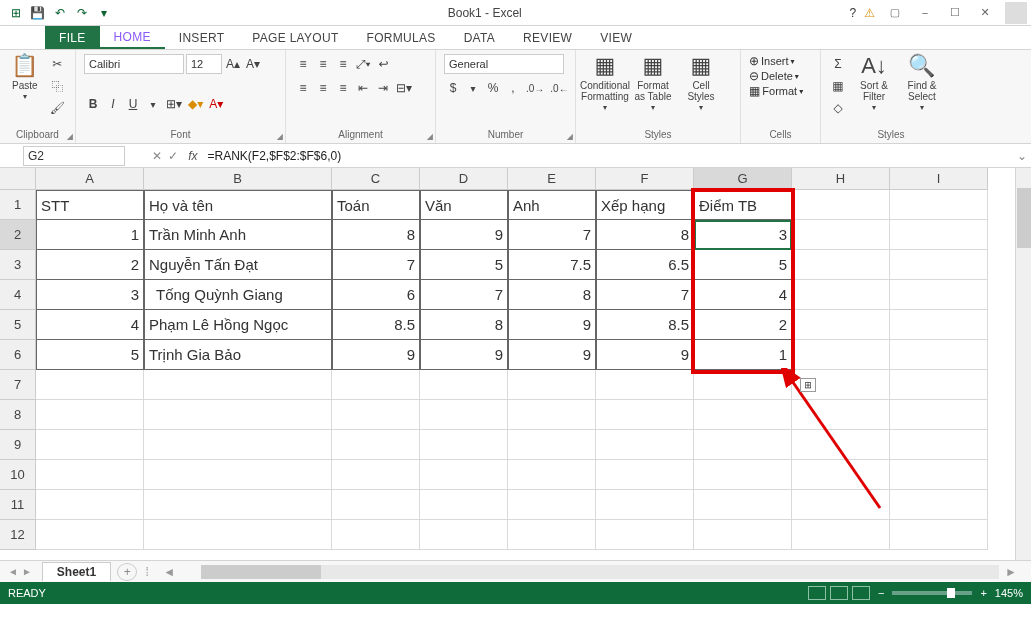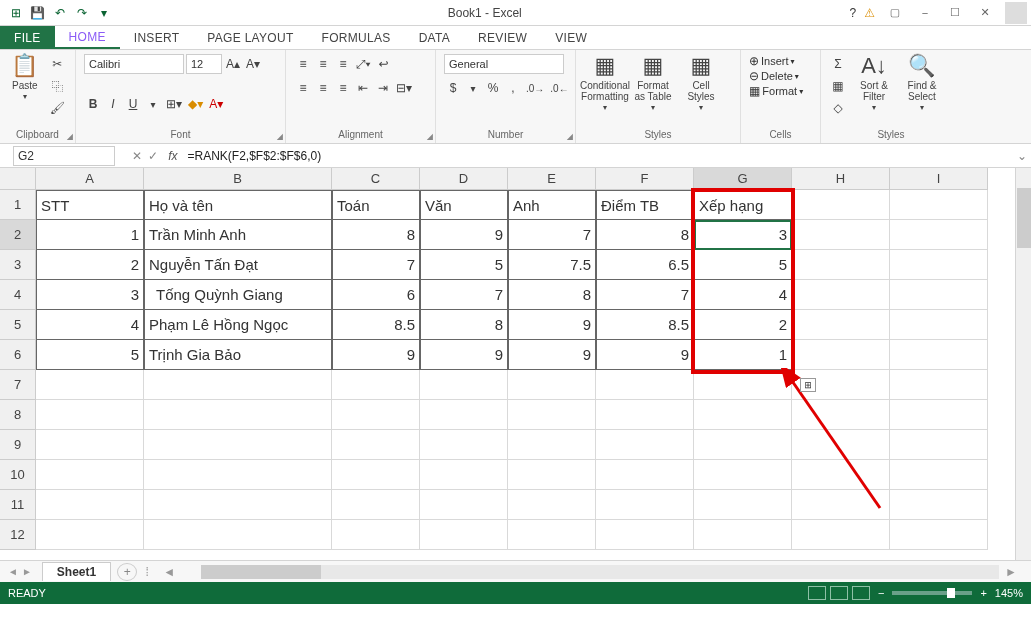--- a/index.html
+++ b/index.html
@@ -11,40 +11,40 @@
 .qat .icon { width: 16px; height: 16px; display:flex;align-items:center;justify-content:center; font-size:12px; color:#0a6332;}
 .title-center { flex: 1; text-align: center; font-size: 12px; color: #444; }
 .win-controls { display: flex; gap: 2px; padding-right: 4px; align-items:center;}
 .win-controls .wbtn { width: 28px; height: 20px; display:flex;align-items:center;justify-content:center; font-size:11px; color:#666;}
 .avatar { width:22px;height:22px;background:#ddd;margin-left:4px;}
 .help-warn { display:flex;gap:8px;align-items:center;margin-right:6px;}
 
 
 .tabs { height: 24px; background: #fff; display: flex; align-items: flex-end; border-bottom: 1px solid #d4d4d4; }
 .tab { padding: 4px 14px; font-size: 12px; color: #444; text-transform: uppercase; letter-spacing: .3px; height:23px; display:flex;align-items:center;}
-.tab.file { background: #217346; color: #fff; font-weight:400;}
+.tab.file { background: #217346; color: #fff; font-weight:400;margin-left:45px;}
 .tab.active { border-bottom: 2px solid #217346; color: #8b5cf6; }
 
 
 .ribbon { height: 94px; background: #f7f7f7; border-bottom: 1px solid #d4d4d4; display: flex; }
 .group { border-right: 1px solid #e0e0e0; padding: 4px 8px 2px; display:flex;flex-direction:column; justify-content:space-between; position:relative;}
 .group-label { font-size: 10px; color: #666; text-align:center; padding-bottom:1px;}
 .group-body { flex:1; display:flex; gap:6px; align-items:flex-start;}
 .vcol { display:flex;flex-direction:column;gap:2px; }
 .hline { display:flex;gap:2px;align-items:center;}
 .gbtn { min-width:18px;height:20px;display:flex;align-items:center;justify-content:center;font-size:12px;color:#444;padding:0 2px;}
 .gbtn.small{font-size:10px;}
 .bigbtn { width:42px; display:flex;flex-direction:column;align-items:center;gap:2px;font-size:10px;color:#444;text-align:center;line-height:1.1;}
 .bigbtn .bigicon{font-size:22px;}
 .font-select{height:20px;border:1px solid #ccc;background:#fff;font-size:11px;padding:0 4px;display:flex;align-items:center;}
 .dialog-launcher{position:absolute;right:2px;bottom:2px;font-size:8px;color:#888;}
 
 
 .formula-row { height: 24px; display:flex; border-bottom:1px solid #d4d4d4; align-items:center;}
-.namebox { width:102px;height:20px;border:1px solid #ccc;margin:0 13px;font-size:12px;padding:0 4px;display:flex;align-items:center;background:#fff;}
+.namebox { width:102px;height:20px;border:1px solid #ccc;margin:0 23px;font-size:12px;padding:0 4px;display:flex;align-items:center;background:#fff;}
 .fx-btns { display:flex;gap:6px;color:#888;padding:0 4px;align-items:center;}
 .fx-label{font-style:italic;color:#555;font-size:12px;padding:0 6px;}
 .formula-input{flex:1;font-size:12px;color:#222;padding:0 4px;}
 .fx-dd{width:18px;text-align:center;color:#888;}
 
 
 .sheet { position:relative; height: 392px; overflow:hidden; background:#fff;}
 .corner { position:absolute;left:0;top:0;width:36px;height:22px;background:#f0f0f0;border-right:1px solid #ccc;border-bottom:1px solid #ccc;}
 .colheads{position:absolute;left:36px;top:0;height:22px;display:flex;}
 .colhead{background:#f0f0f0;border-right:1px solid #ccc;border-bottom:1px solid #ccc;display:flex;align-items:center;justify-content:center;font-size:13px;color:#444;}
@@ -308,22 +308,22 @@
       <div class="rowhead">11</div>
       <div class="rowhead">12</div>
     </div>
   <div class="cells" id="cells">
       <div class="row">
         <div class="cell border" style="width: 108px;">STT</div>
         <div class="cell border" style="width: 188px;">Họ và tên</div>
         <div class="cell border" style="width: 88px;">Toán</div>
         <div class="cell border" style="width: 88px;">Văn</div>
         <div class="cell border" style="width: 88px;">Anh</div>
+        <div class="cell border" style="width: 98px;">Xếp hạng</div>
         <div class="cell border" style="width: 98px;">Điểm TB</div>
-        <div class="cell border" style="width: 98px;">Xếp hạng</div>
         <div class="cell " style="width: 98px;"></div>
         <div class="cell " style="width: 98px;"></div>
       </div>
       <div class="row">
         <div class="cell border num" style="width: 108px;">1</div>
         <div class="cell border" style="width: 188px;">Trần Minh Anh</div>
         <div class="cell border num" style="width: 88px;">8</div>
         <div class="cell border num" style="width: 88px;">9</div>
         <div class="cell border num" style="width: 88px;">7</div>
         <div class="cell border num" style="width: 98px;">8</div>

